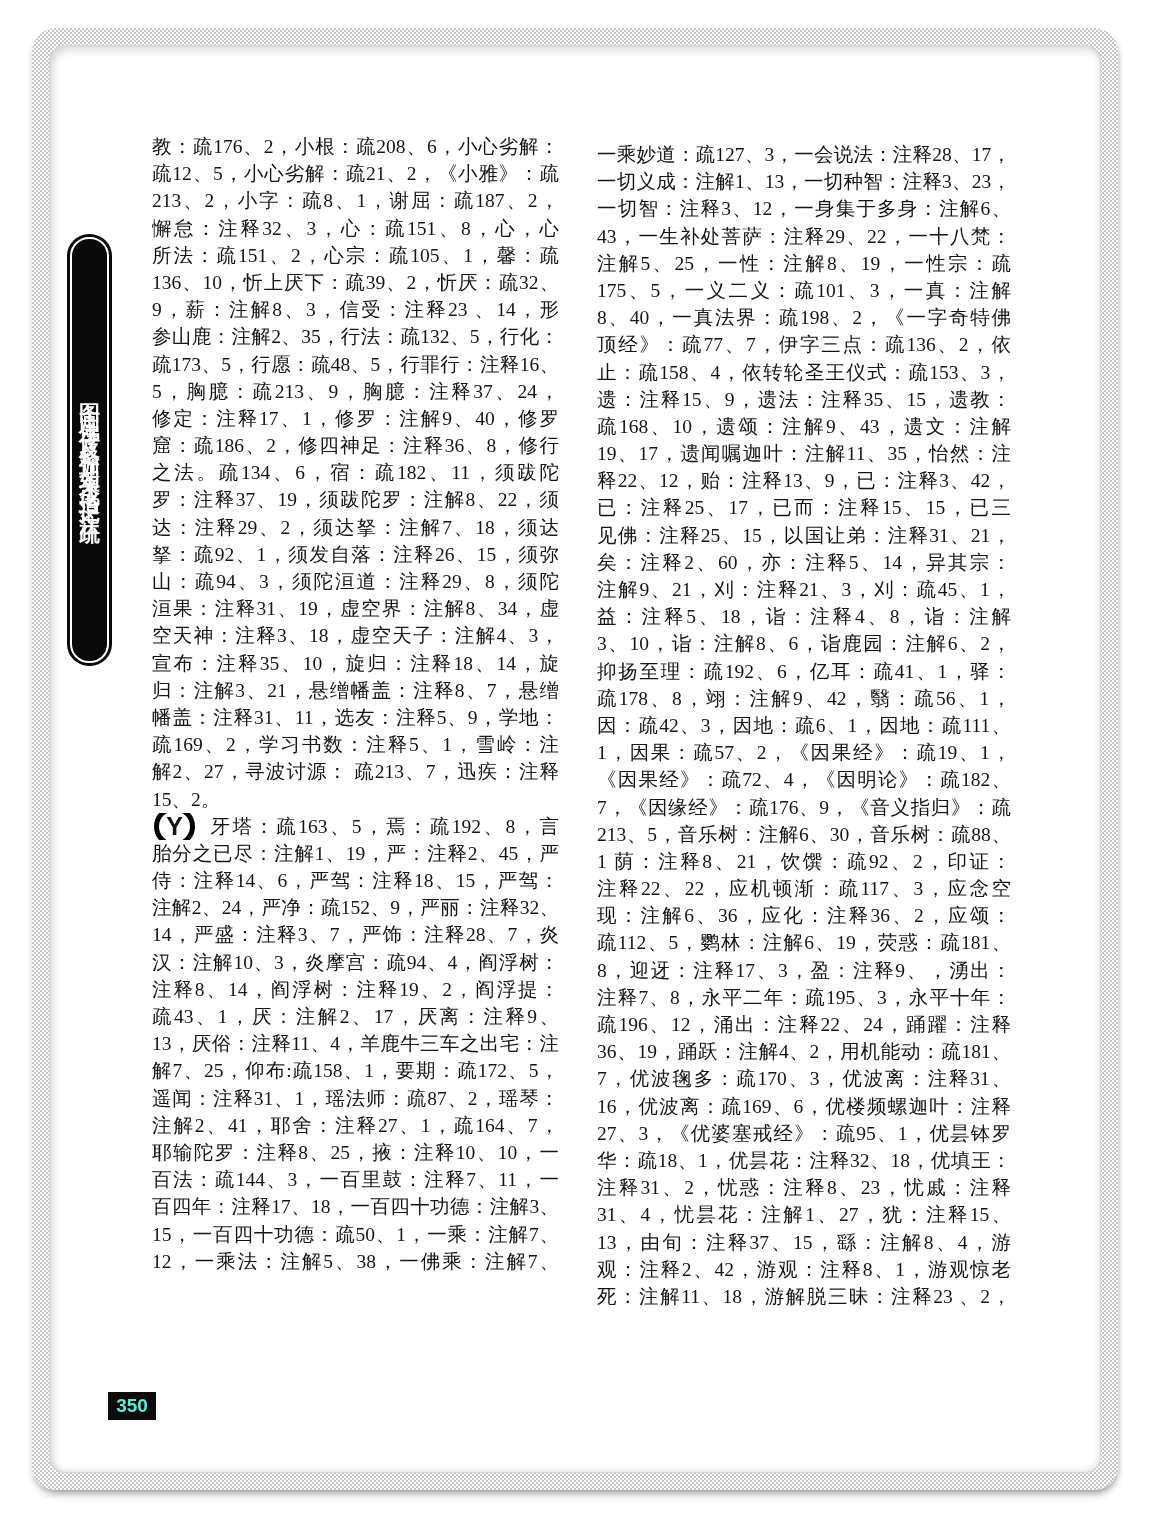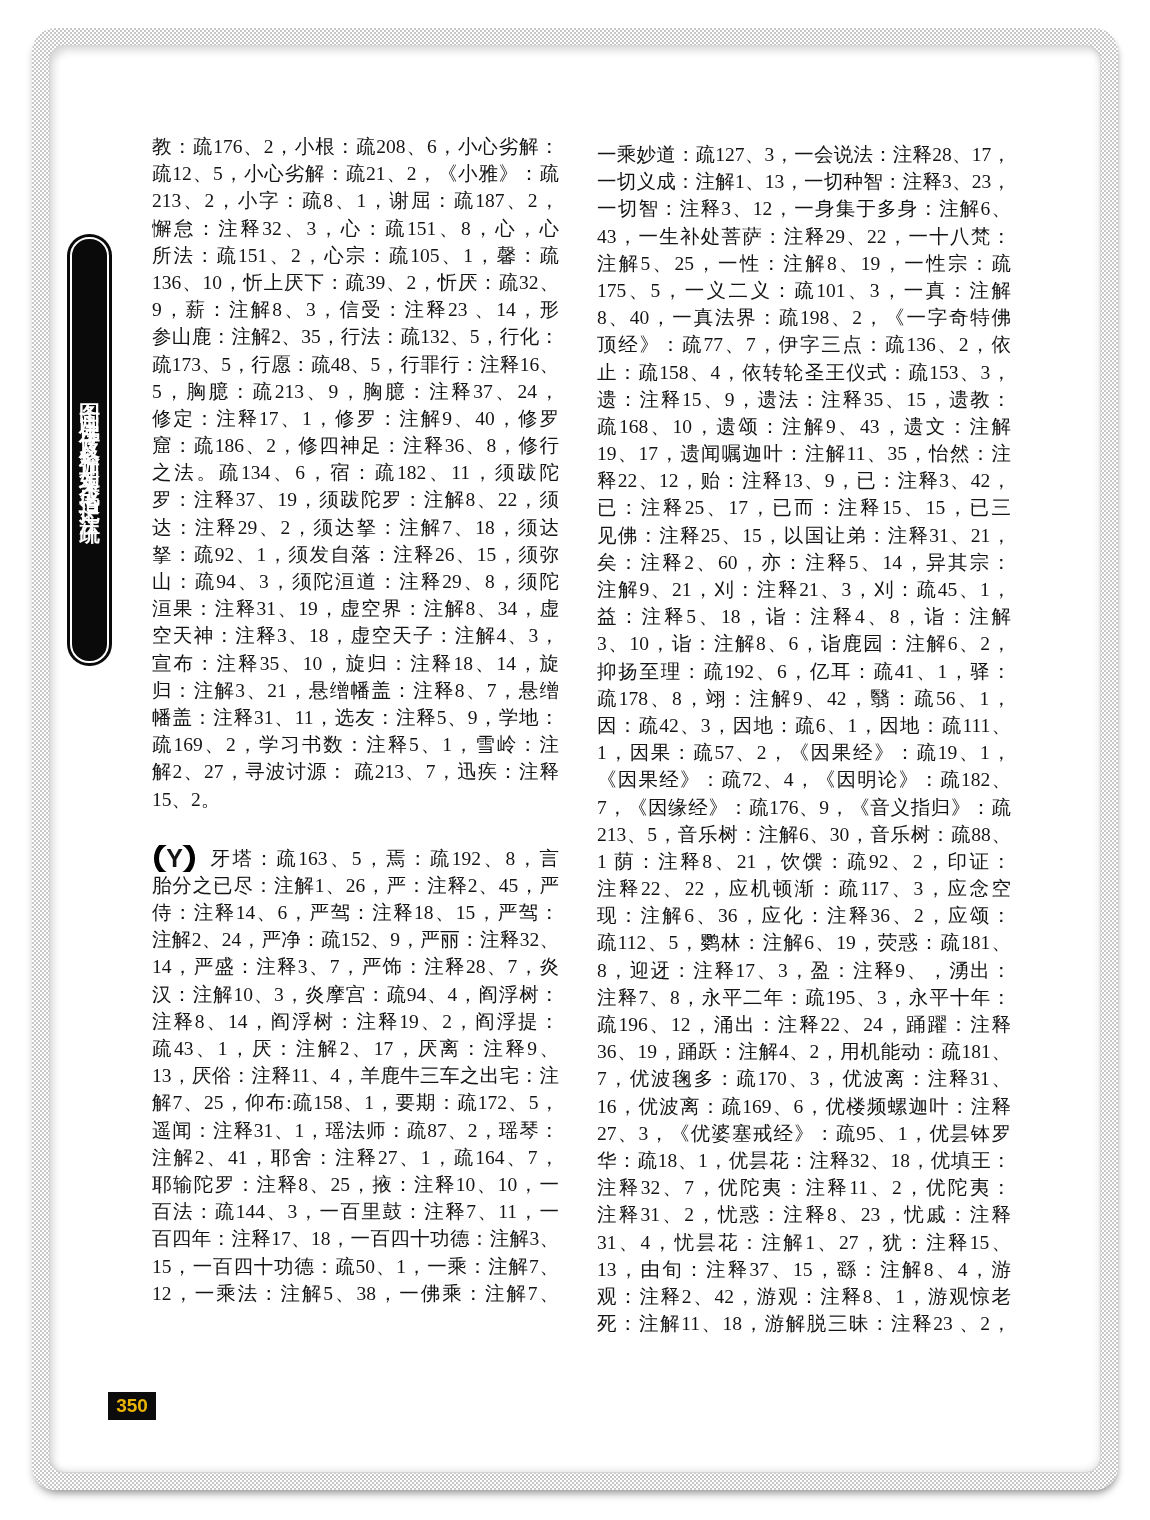--- a/index.html
+++ b/index.html
@@ -39,32 +39,32 @@
   
   .col{position:absolute;top:88px;font-size:19.5px;}
   .col-left{left:103px;width:407px;}
   .col-right{left:548px;width:414px;margin-top:8px;}
   .line{
     height:27.2px;line-height:27.2px;overflow:hidden;
     text-align:justify;text-align-last:justify;
     white-space:normal;
   }
   .line.short-last{text-align-last:left;}
-  .block-y{margin-top:32px;}
+  .block-y{}
   .y-badge{
     display:inline-block;width:31px;height:31px;border:5px solid #000;
     border-radius:50%;text-align:center;line-height:31px;
     font-size:25px;font-weight:bold;font-family:"Liberation Sans","DejaVu Sans",sans-serif;
     margin:-8px 13px -10px 2px;vertical-align:middle;position:relative;top:-3px;
     text-align-last:center;
   }
   
   .page-num{
     position:absolute;left:59px;top:1347px;width:48px;height:28px;
-    background:#0c0c0c;color:#eab308;
+    background:#0c0c0c;color:#5eead4;
     font-family:"Liberation Sans","DejaVu Sans",sans-serif;
     font-weight:bold;font-size:19px;line-height:28px;text-align:center;
     text-align-last:center;
   }
 </style>
 </head>
 <body>
 
 <div class="sheet">
   <div class="frame">
@@ -97,21 +97,21 @@
             <div class="line">空天神：注释3、18，虚空天子：注解4、3，</div>
             <div class="line">宣布：注释35、10，旋归：注释18、14，旋</div>
             <div class="line">归：注解3、21，悬缯幡盖：注释8、7，悬缯</div>
             <div class="line">幡盖：注释31、11，选友：注释5、9，学地：</div>
             <div class="line">疏169、2，学习书数：注释5、1，雪岭：注</div>
             <div class="line">解2、27，寻波讨源： 疏213、7，迅疾：注释</div>
             <div class="line short-last">15、2。</div>
           </div>
         <div class="block block-y" id="block-y">
             <div class="line"><span class="y-badge">Y</span><span>牙塔：疏163、5，焉：疏192、8，言</span></div>
-            <div class="line">胎分之已尽：注解1、26，严：注释2、45，严</div>
+            <div class="line">胎分之已尽：注解1、19，严：注释2、45，严</div>
             <div class="line">侍：注释14、6，严驾：注释18、15，严驾：</div>
             <div class="line">注解2、24，严净：疏152、9，严丽：注释32、</div>
             <div class="line">14，严盛：注释3、7，严饰：注释28、7，炎</div>
             <div class="line">汉：注解10、3，炎摩宫：疏94、4，阎浮树：</div>
             <div class="line">注释8、14，阎浮树：注释19、2，阎浮提：</div>
             <div class="line">疏43、1，厌：注解2、17，厌离：注释9、</div>
             <div class="line">13，厌俗：注释11、4，羊鹿牛三车之出宅：注</div>
             <div class="line">解7、25，仰布:疏158、1，要期：疏172、5，</div>
             <div class="line">遥闻：注释31、1，瑶法师：疏87、2，瑶琴：</div>
             <div class="line">注解2、41，耶舍：注释27、1，疏164、7，</div>
@@ -155,21 +155,20 @@
           <div class="line">现：注解6、36，应化：注释36、2，应颂：</div>
           <div class="line">疏112、5，鹦林：注解6、19，荧惑：疏181、</div>
           <div class="line">8，迎迓：注释17、3，盈：注释9、，湧出：</div>
           <div class="line">注释7、8，永平二年：疏195、3，永平十年：</div>
           <div class="line">疏196、12，涌出：注释22、24，踊躍：注释</div>
           <div class="line">36、19，踊跃：注解4、2，用机能动：疏181、</div>
           <div class="line">7，优波毱多：疏170、3，优波离：注释31、</div>
           <div class="line">16，优波离：疏169、6，优楼频螺迦叶：注释</div>
           <div class="line">27、3，《优婆塞戒经》：疏95、1，优昙钵罗</div>
           <div class="line">华：疏18、1，优昙花：注释32、18，优填王：</div>
-          <div class="line">注释32、7，优陀夷：注释11、2，优陀夷：</div>
           <div class="line">注释31、2，忧惑：注释8、23，忧戚：注释</div>
           <div class="line">31、4，忧昙花：注解1、27，犹：注释15、</div>
           <div class="line">13，由旬：注释37、15，繇：注解8、4，游</div>
           <div class="line">观：注释2、42，游观：注释8、1，游观惊老</div>
           <div class="line">死：注解11、18，游解脱三昧：注释23 、2，</div>
         </div>
 
       <div class="page-num">350</div>
 
     </div>

